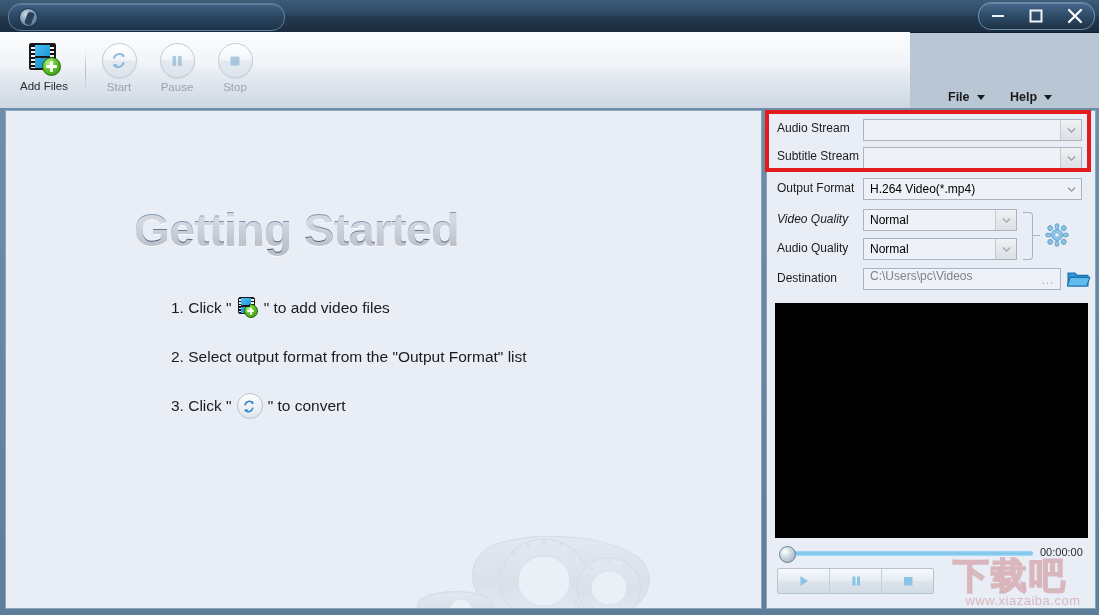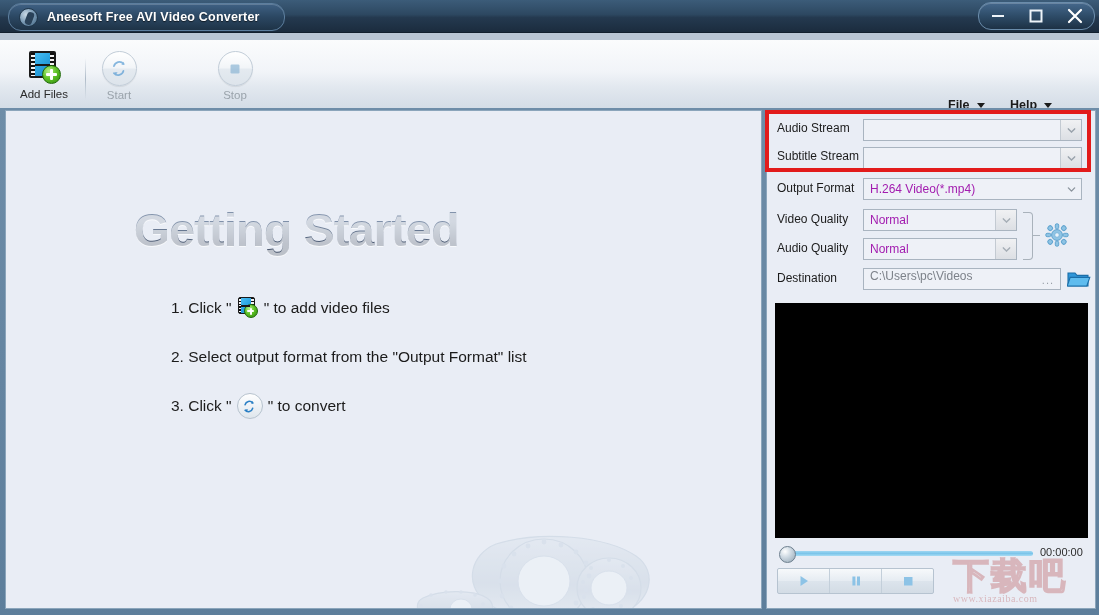--- a/index.html
+++ b/index.html
@@ -52,21 +52,21 @@
   }
   .win-btn{
     width:30px;height:24px;display:flex;align-items:center;justify-content:center;
     color:#f2f7fb;font-size:15px;line-height:1;cursor:default;
   }
   .win-btn.min{font-size:16px;padding-bottom:7px;}
   .win-btn svg{display:block;}
 
   
   .toolbar{
-    position:absolute;left:0;top:40px;width:1099px;height:76px;
+    position:absolute;left:0;top:32px;width:910px;height:76px;
     background:linear-gradient(to bottom,#fbfcfd 0%,#f1f4f8 42%,#e2e8ef 62%,#ced8e3 100%);
     border-bottom:1px solid #9fb2c4;
   }
   .tb-item{
     position:absolute;top:6px;width:66px;height:64px;
     display:flex;flex-direction:column;align-items:center;justify-content:flex-start;
   }
   .tb-label{font-size:11.5px;color:#2b2b2b;margin-top:3px;white-space:nowrap;}
   .tb-item.disabled .tb-label{color:#9aa3ab;}
   .addfiles-icon{width:36px;height:36px;position:relative;margin-top:3px;}
@@ -175,21 +175,21 @@
   }
   .row{position:absolute;display:flex;align-items:center;}
   .row-label{font-size:12px;color:#1b1b1b;white-space:nowrap;}
 
   .combo{
     position:relative;height:22px;box-sizing:border-box;
     background:#eef1f7;border:1px solid #a9b4c0;
     display:flex;align-items:center;
   }
   .combo .val{
-    font-size:12px;color:#a21caf;padding-left:6px;white-space:nowrap;overflow:hidden;
+    font-size:12px;color:#000000;padding-left:6px;white-space:nowrap;overflow:hidden;
   }
   .combo .arrowbox{
     position:absolute;right:0;top:0;bottom:0;width:20px;
     background:linear-gradient(to bottom,#f0f1f3 0%,#dcdfe4 100%);
     border-left:1px solid #c3cad2;
     display:flex;align-items:center;justify-content:center;
   }
   .combo.flat .arrowbox{background:transparent;border-left:none;}
   .chev{width:9px;height:9px;}
 
@@ -241,35 +241,35 @@
   .watermark{
     position:absolute;left:953px;top:556px;width:140px;height:50px;
     opacity:.30;pointer-events:none;z-index:7;
   }
   .wm-cn{
     font-size:36px;font-weight:bold;color:transparent;
     -webkit-text-stroke:1.5px #b23a3a;letter-spacing:2px;line-height:40px;
     font-family:"DejaVu Sans", sans-serif;
   }
   .wm-url{
-    font-size:10px;color:#b23a3a;letter-spacing:.5px;margin-top:-3px;
-    font-family:Liberation Serif, serif;
+    font-size:13px;color:#b23a3a;letter-spacing:.5px;margin-top:-3px;
+    font-family:Liberation Sans, sans-serif;
+    text-align:center;
   }
 </style>
 </head>
 <body>
 
 <div id="app">
 
   <div class="titlebar">
     <div class="title-tab">
       <div class="title-icon">
         <div class="reel"></div>
       </div>
-      <div class="title-text">Aneesoft Free AVI Video Converter</div>
     </div>
 
     <div class="win-tab">
       <div class="win-btn min">
         <svg width="14" height="12" viewBox="0 0 14 12">
             <rect x="1" y="8" width="12" height="2" fill="#eef4f9"></rect>
           </svg>
       </div>
       <div class="win-btn">
         <svg width="14" height="14" viewBox="0 0 14 14">
@@ -302,20 +302,29 @@
       <div class="round-btn">
         <svg width="19" height="19" viewBox="0 0 24 24">
           <path d="M5 9a7 7 0 0 1 12-3 M17 15a7 7 0 0 1-12 3" stroke="#5b9ed4" stroke-width="2.3" fill="none" stroke-linecap="round"></path>
           <path d="M17 3.5 L18.4 7.4 L14.4 7.2 Z" fill="#5b9ed4"></path>
           <path d="M7 20.5 L5.6 16.6 L9.6 16.8 Z" fill="#5b9ed4"></path>
         </svg>
       </div>
       <div class="tb-label">Start</div>
     </div>
 
+    <div class="tb-item disabled" style="left:144px;">
+      <div class="round-btn">
+        <svg width="16" height="16" viewBox="0 0 16 16">
+          <rect x="3.5" y="3" width="3.6" height="10" rx="1" fill="#8fb8d6"></rect>
+          <rect x="9" y="3" width="3.6" height="10" rx="1" fill="#8fb8d6"></rect>
+        </svg>
+      </div>
+      <div class="tb-label">Pause</div>
+    </div>
 
     <div class="tb-item disabled" style="left:202px;">
       <div class="round-btn">
         <svg width="16" height="16" viewBox="0 0 16 16">
           <rect x="3.5" y="3.5" width="9" height="9" rx="1.2" fill="#8fb8d6"></rect>
         </svg>
       </div>
       <div class="tb-label">Stop</div>
     </div>
 
@@ -456,21 +465,21 @@
     </div>
     <div class="combo flat" style="position:absolute;left:96px;top:67px;width:219px;">
       <span class="val">H.264 Video(*.mp4)</span>
       <span class="arrowbox">
         <svg class="chev" viewBox="0 0 10 10">
             <path d="M1.5 3.2 L5 6.8 L8.5 3.2" stroke="#8b949d" stroke-width="1.5" fill="none" stroke-linecap="round" stroke-linejoin="round"></path>
           </svg>
       </span>
     </div>
 
-    <div class="row" style="left:10px;top:101px;">
+    <div class="row" style="left:10px;top:101px;font-style:italic;">
       <span class="row-label" style="width:85px;">Video Quality</span>
     </div>
     <div class="combo" style="position:absolute;left:96px;top:98px;width:154px;">
       <span class="val">Normal</span>
       <span class="arrowbox">
         <svg class="chev" viewBox="0 0 10 10">
             <path d="M1.5 3.2 L5 6.8 L8.5 3.2" stroke="#a6aeb6" stroke-width="1.6" fill="none" stroke-linecap="round" stroke-linejoin="round"></path>
           </svg>
       </span>
     </div>

